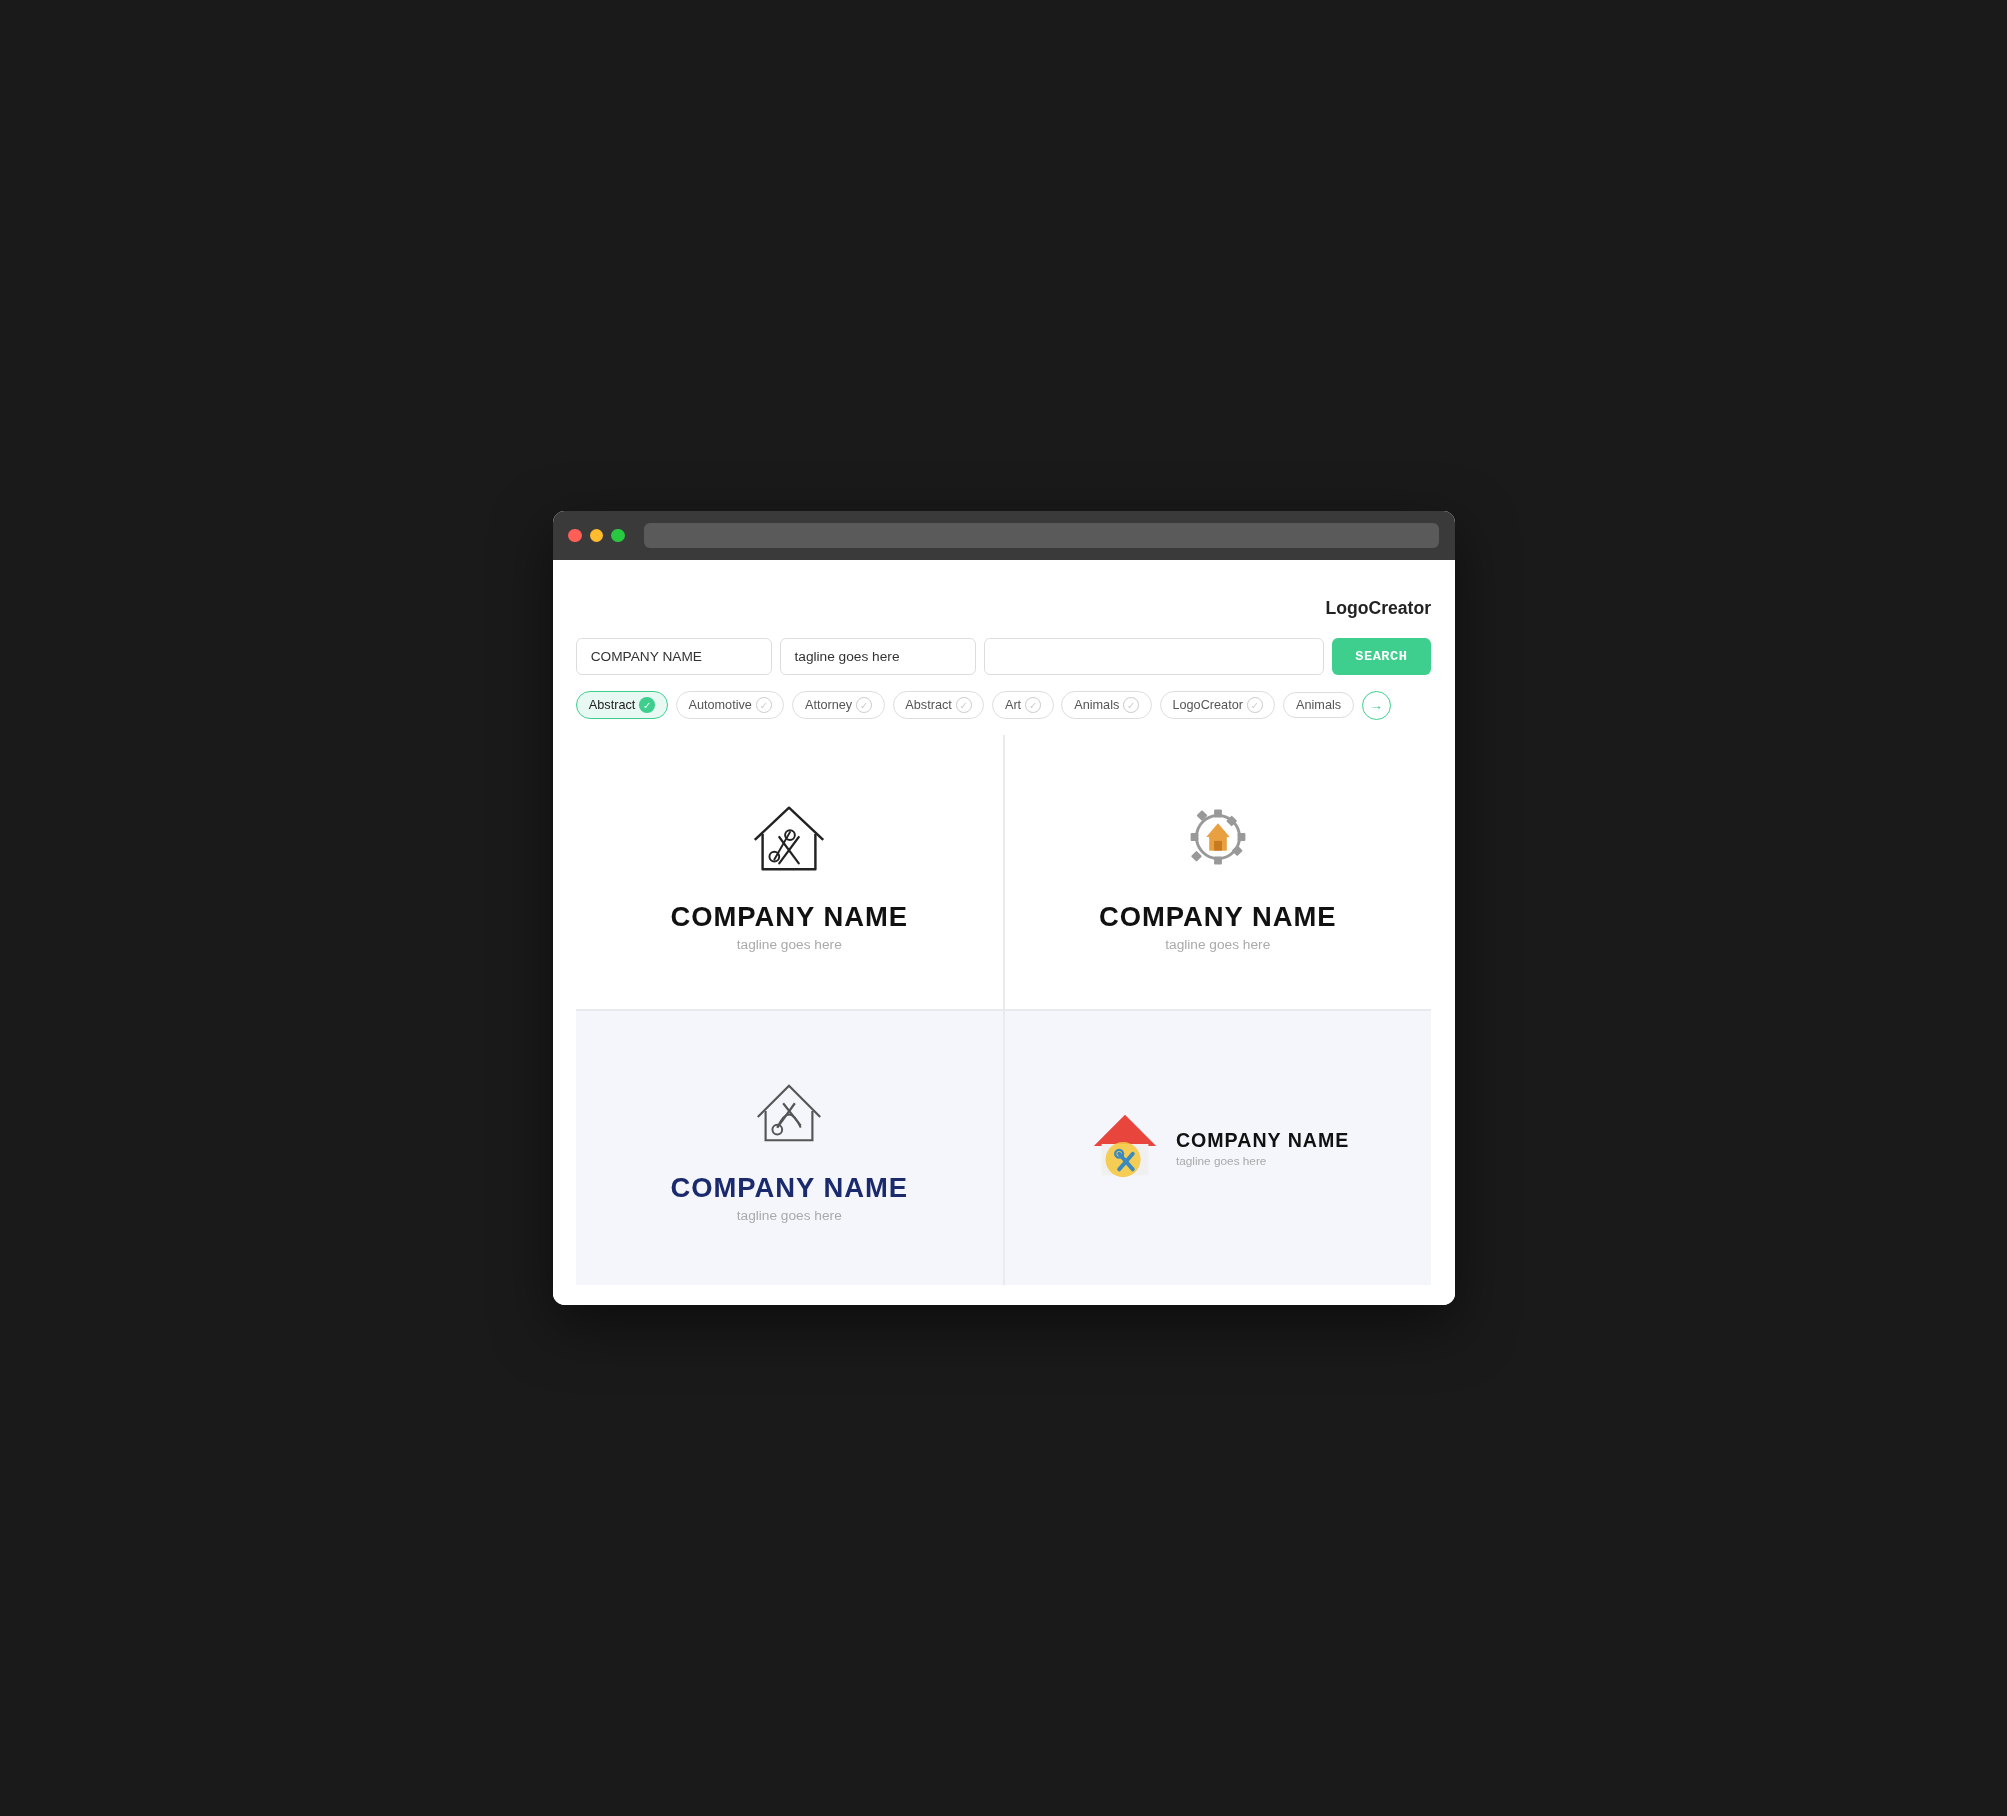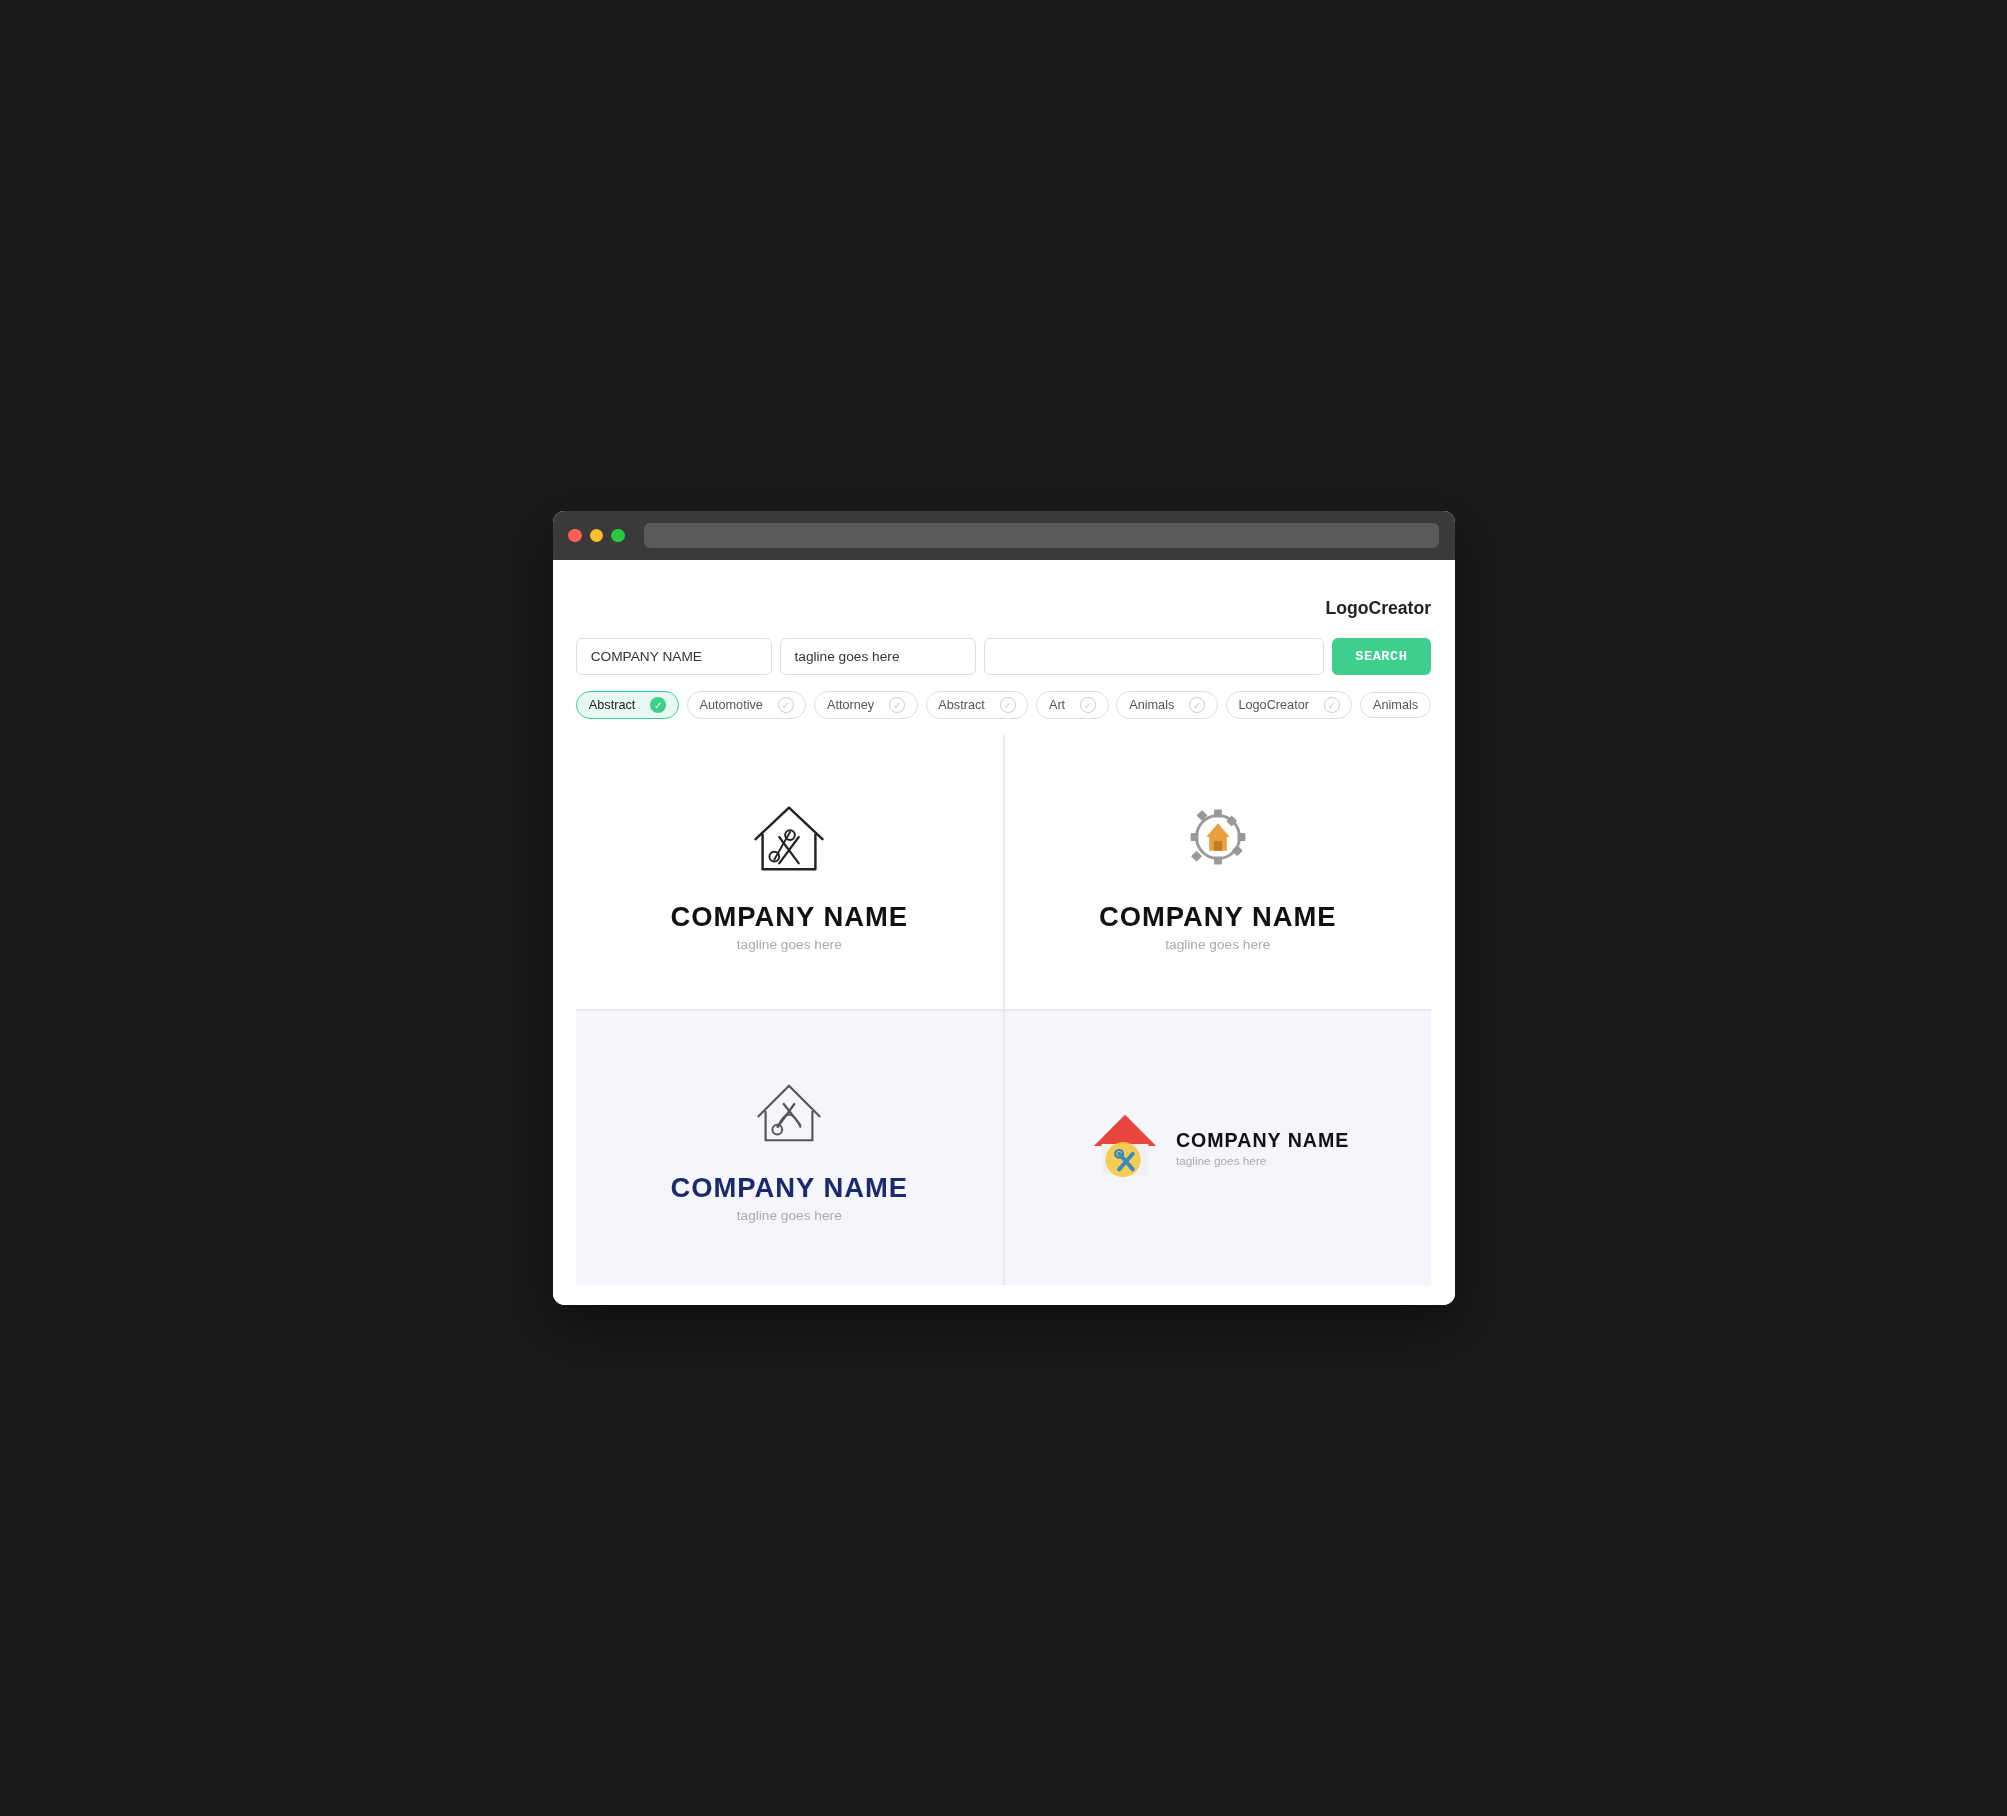--- a/index.html
+++ b/index.html
@@ -84,21 +84,21 @@
       display: flex;
       align-items: center;
       gap: 7.8px;
       margin-bottom: 15.7px;
       flex-wrap: nowrap;
       overflow: hidden;
     }
     .filter-chip {
       display: flex;
       align-items: center;
-      gap: 15px;
+      gap: 4px;
       border: 1.5px solid #ddd;
       border-radius: 19.6px;
       padding: 4.9px 11.8px;
       font-size: 12.7px;
       color: #555;
       cursor: pointer;
       white-space: nowrap;
       background: #fff;
     }
     .filter-chip.active {

